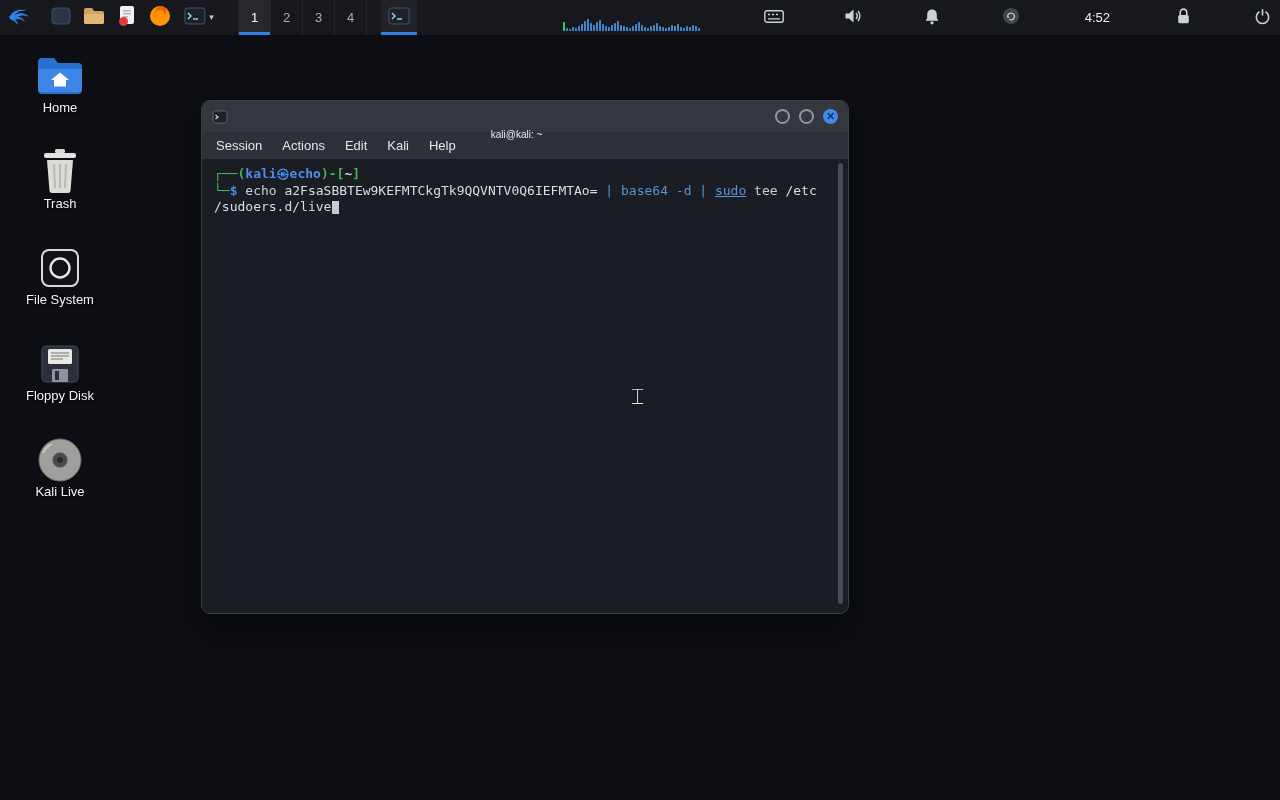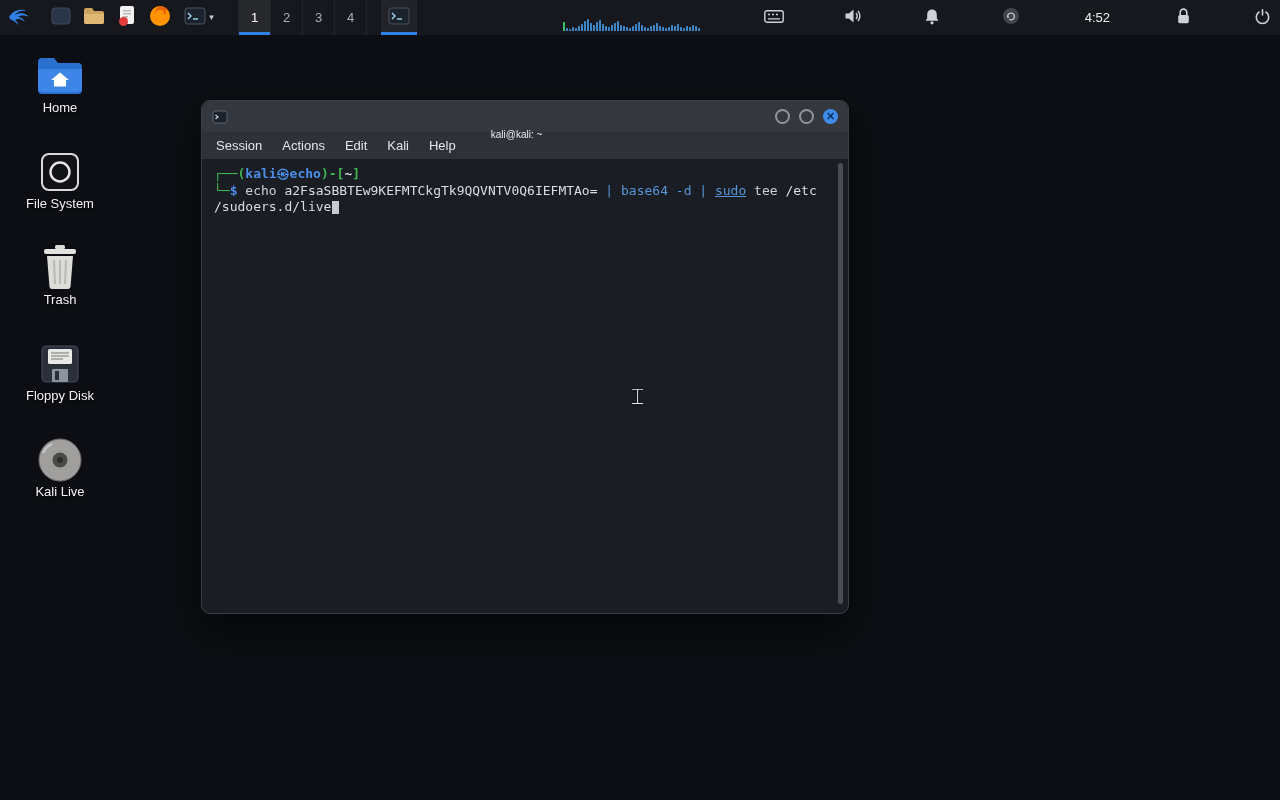--- a/index.html
+++ b/index.html
@@ -332,38 +332,38 @@
         <path d="M2 6 a4 4 0 0 1 4-4 h12 l4 5 h20 a4 4 0 0 1 4 4 v23 a4 4 0 0 1-4 4 h-36 a4 4 0 0 1-4-4 z" fill="#2a70cf"></path>
         <path d="M2 13 h44 v19 a4 4 0 0 1-4 4 h-36 a4 4 0 0 1-4-4 z" fill="#3d85e6"></path>
         <path d="M24 16.5 l-9 7.5 h3 v6.5 h12 v-6.5 h3 z" fill="#ffffff"></path>
       </svg>
     </div>
     <div class="d-label">Home</div>
   </div>
 
   <div class="d-item">
     <div class="d-icon">
-      <svg width="42" height="42">
-        <rect x="3" y="3" width="36" height="36" rx="7" fill="#121317" stroke="#dcdcdc" stroke-width="2"></rect>
-        <circle cx="21" cy="21" r="9.5" fill="none" stroke="#e6e6e6" stroke-width="2.4"></circle>
-      </svg>
-    </div>
-    <div class="d-label">File System</div>
-  </div>
-
-  <div class="d-item">
-    <div class="d-icon">
       <svg width="36" height="46" viewBox="0 0 36 46">
         <rect x="13" y="0" width="10" height="4" rx="1.5" fill="#d9d9d5"></rect>
         <rect x="2" y="4" width="32" height="5" rx="2" fill="#e3e3df"></rect>
         <path d="M5 11 h26 l-2.5 31 a2.5 2.5 0 0 1-2.5 2 h-16 a2.5 2.5 0 0 1-2.5-2 z" fill="#dcdcd8"></path>
         <path d="M12 15 l1 24 M18 15 v24 M24 15 l-1 24" stroke="#b9b9b5" stroke-width="2"></path>
       </svg>
     </div>
     <div class="d-label">Trash</div>
+  </div>
+
+  <div class="d-item">
+    <div class="d-icon">
+      <svg width="42" height="42">
+        <rect x="3" y="3" width="36" height="36" rx="7" fill="#121317" stroke="#dcdcdc" stroke-width="2"></rect>
+        <circle cx="21" cy="21" r="9.5" fill="none" stroke="#e6e6e6" stroke-width="2.4"></circle>
+      </svg>
+    </div>
+    <div class="d-label">File System</div>
   </div>
 
   <div class="d-item">
     <div class="d-icon">
       <svg width="42" height="42">
         <rect x="3" y="3" width="36" height="36" rx="4" fill="#2a2f3a" stroke="#454c5a" stroke-width="1"></rect>
         <rect x="9" y="6" width="24" height="15" rx="1.5" fill="#e8e8e6"></rect>
         <path d="M12 10 h18 M12 13 h18 M12 16 h12" stroke="#9a9a98" stroke-width="1.4"></path>
         <rect x="13" y="26" width="16" height="13" rx="1" fill="#8d939e"></rect>
         <rect x="16" y="28" width="4" height="9" fill="#2a2f3a"></rect>

